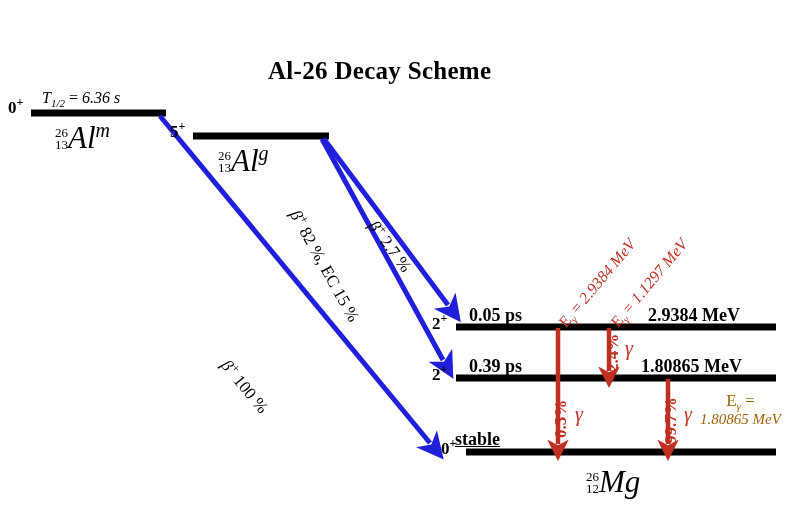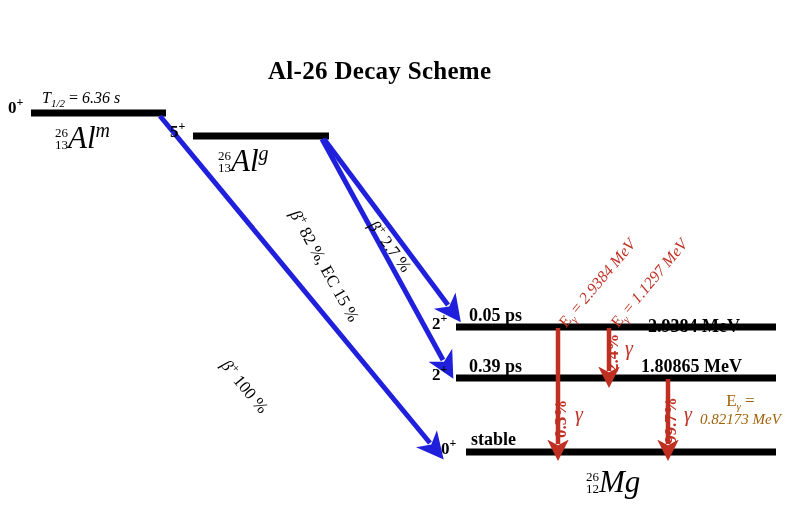--- a/index.html
+++ b/index.html
@@ -165,36 +165,36 @@
   <div class="lbl nuc" style="left:218px; top:143px;"><span class="stack"><span>26</span><span>13</span></span><span class="elem">Al</span><span class="iso">g</span></div>
 
   <div class="lbl betalbl" style="left:233px; top:355px; transform:rotate(50.5deg);"><span>β</span><span class="pl">+</span> <span class="rm">100 %</span></div>
 
   <div class="lbl betalbl" style="left:304px; top:206px; transform:rotate(61deg);"><span>β</span><span class="pl">+</span> <span class="rm">82 %, EC 15 %</span></div>
 
   <div class="lbl betalbl" style="left:381px; top:216px; transform:rotate(53deg);"><span>β</span><span class="pl">+</span> <span class="rm">2.7 %</span></div>
 
   <div class="lbl spin" style="left:432px; top:312px;"><span>2</span><span class="pl">+</span></div>
   <div class="lbl lifetime" style="left:469px; top:306px;">0.05 ps</div>
-  <div class="lbl energy" style="left:648px; top:306px;margin-top:11px;">2.9384 MeV</div>
+  <div class="lbl energy" style="left:648px; top:306px;">2.9384 MeV</div>
 
   <div class="lbl spin" style="left:432px; top:363px;"><span>2</span><span class="pl">+</span></div>
   <div class="lbl lifetime" style="left:469px; top:357px;">0.39 ps</div>
   <div class="lbl energy" style="left:641px; top:357px;">1.80865 MeV</div>
 
   <div class="lbl spin" style="left:441px; top:437px;"><span>0</span><span class="pl">+</span></div>
-  <div class="lbl lifetime" style="left:471px; top:430px;">stable</div>
+  <div class="lbl lifetime" style="left:455px; top:430px;text-decoration:underline;">stable</div>
 
   <div class="lbl nuc" style="left:586px; top:466px;"><span class="stack"><span>26</span><span>12</span></span><span class="elem">Mg</span></div>
 
   <div class="lbl gam gam-e" style="left:556px; top:320px; transform:rotate(-50deg);"><span class="rm">E</span><span class="sub">γ</span> <span class="rm">=</span> <span>2.9384</span> <span>MeV</span></div>
 
   <div class="lbl gam gam-e" style="left:608px; top:320px; transform:rotate(-50deg);"><span class="rm">E</span><span class="sub">γ</span> <span class="rm">=</span> <span>1.1297</span> <span>MeV</span></div>
 
-  <div class="lbl gboth" style="left:700px; top:392px;"><span class="rm">E</span><span class="sub">γ</span> <span class="rm">=</span><span class="l2"><span>0.82173</span> <span>MeV</span></span></div>
+  <div class="lbl gboth" style="left:700px; top:392px;"><span class="rm">E</span><span class="sub">γ</span> <span class="rm">=</span><span class="l2"><span>1.80865</span> <span>MeV</span></span></div>
 
   <div class="lbl pct" style="left:552px; top:438px; transform:rotate(-90deg);">0.3%</div>
 
   <div class="lbl pct" style="left:604px; top:372px; transform:rotate(-90deg);">2.4%</div>
 
   <div class="lbl pct" style="left:662px; top:444px; transform:rotate(-90deg);">99.7%</div>
 
   <div class="lbl gsym" style="left:575px; top:404px;">γ</div>
   <div class="lbl gsym" style="left:625px; top:338px;">γ</div>
   <div class="lbl gsym" style="left:684px; top:404px;">γ</div>

